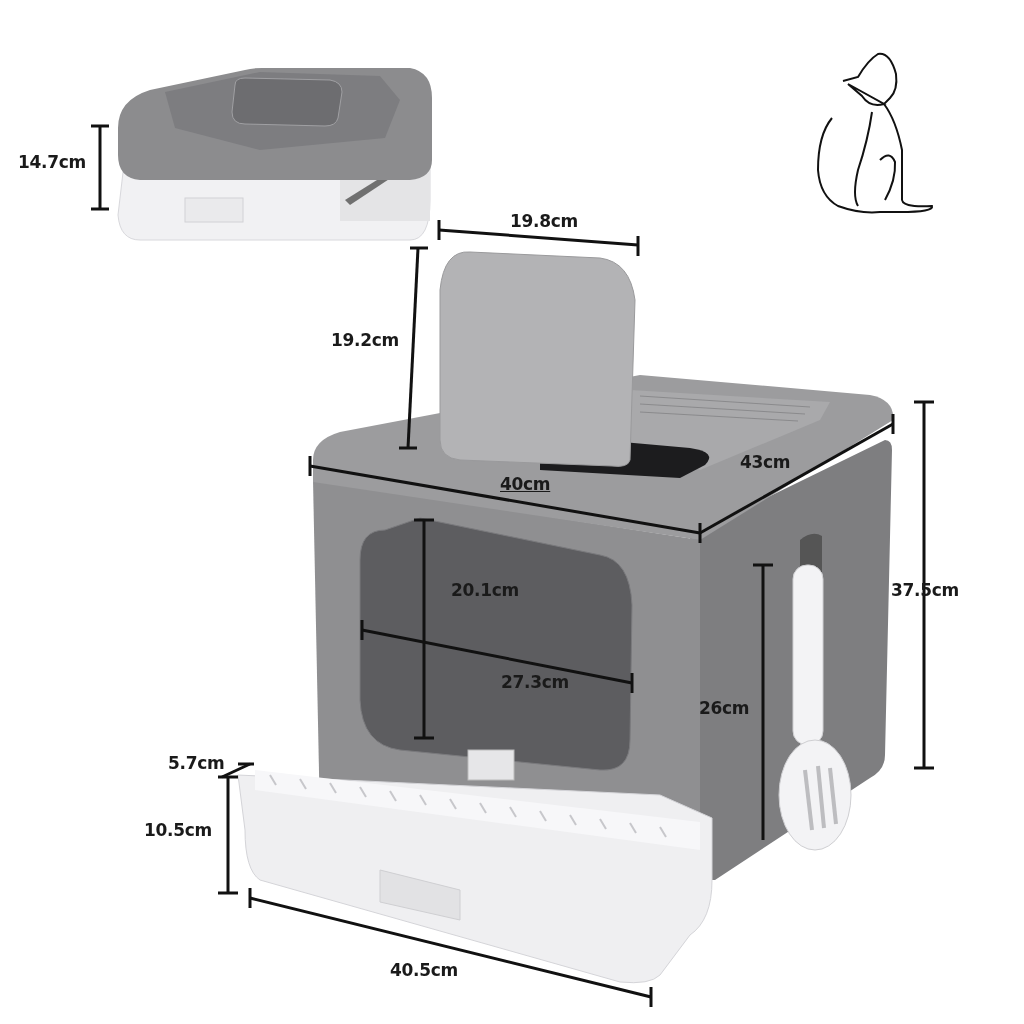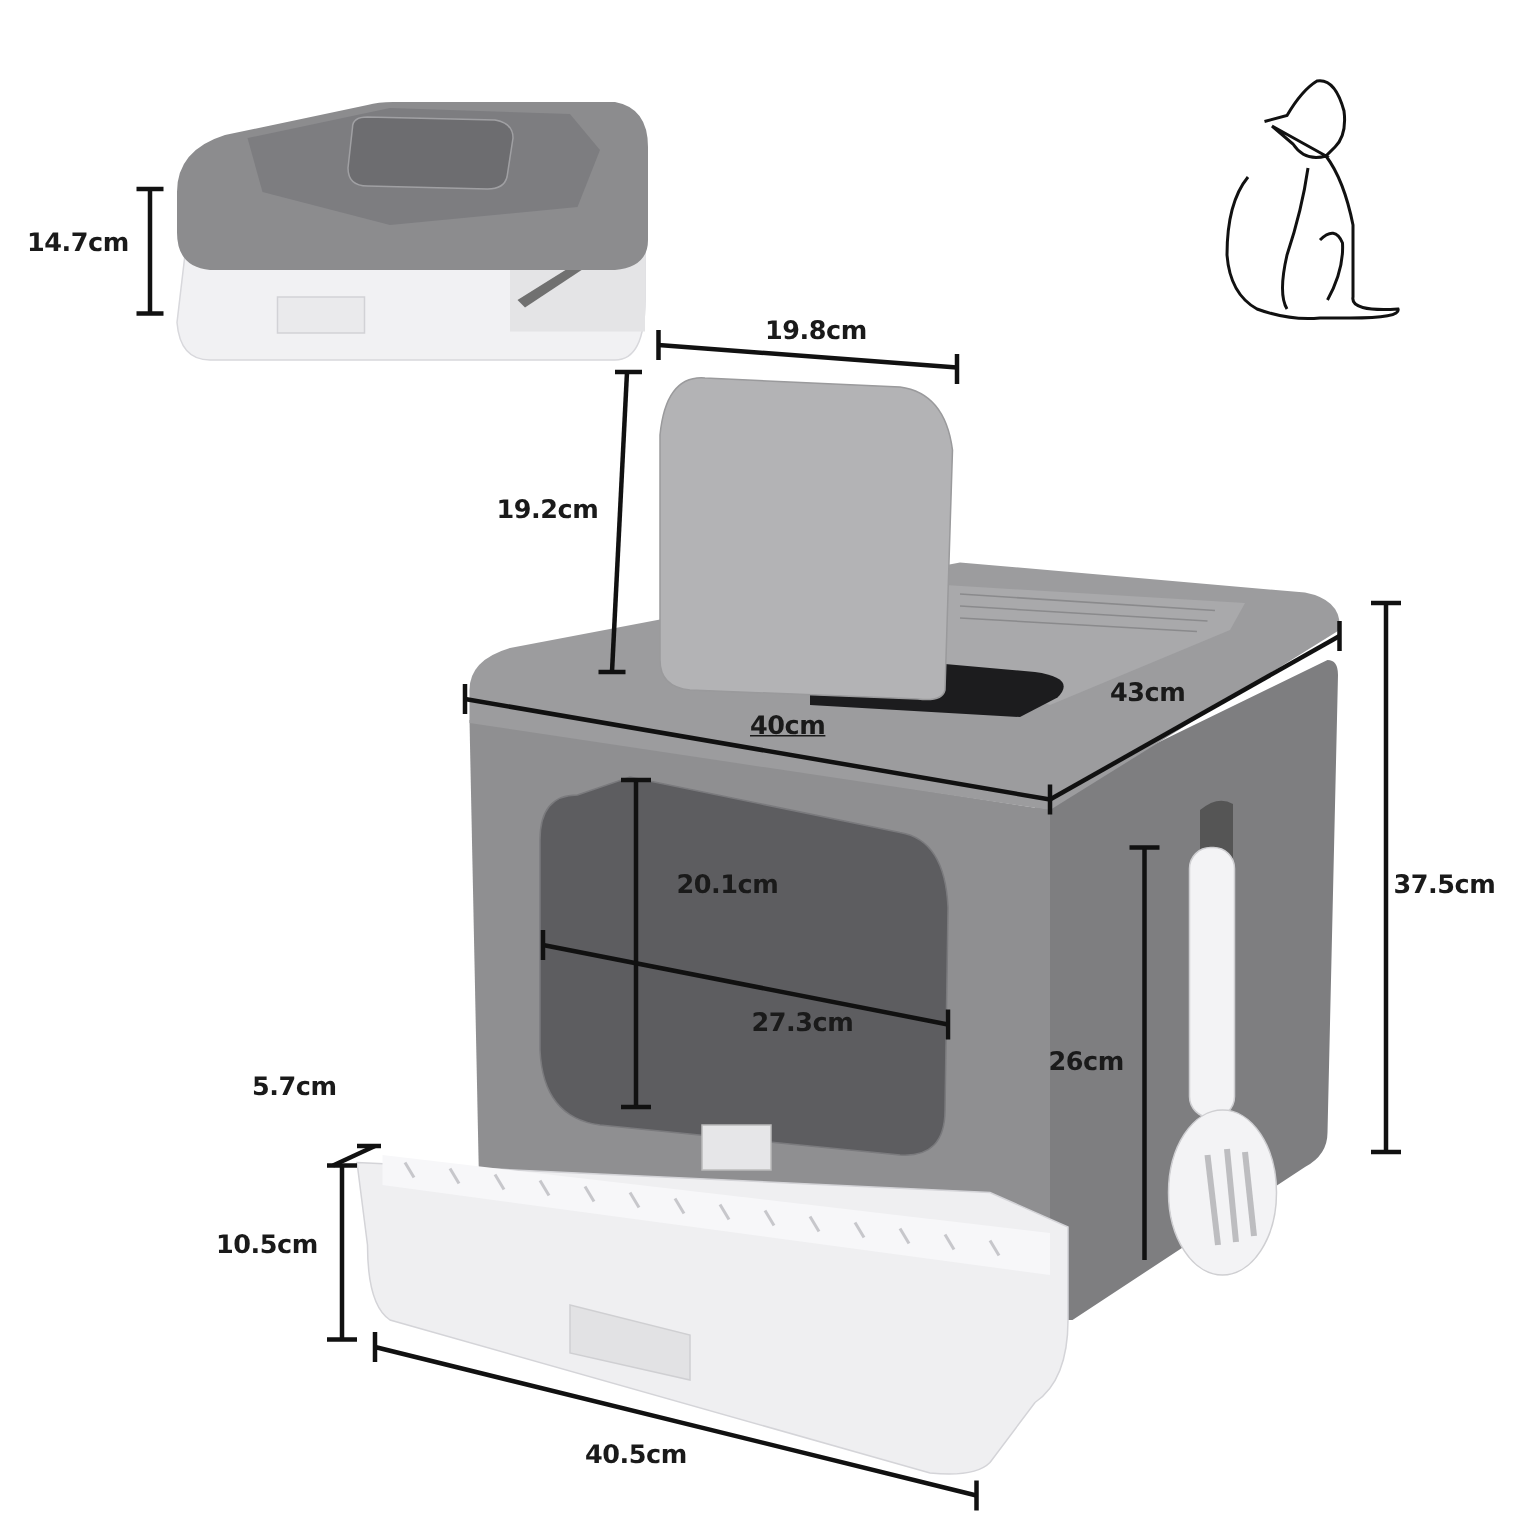--- a/index.html
+++ b/index.html
@@ -140,21 +140,21 @@
     <line x1="250" y1="888" x2="250" y2="908"></line>
     <line x1="651" y1="987" x2="651" y2="1007"></line>
   </g>
 </svg>
 
 <div class="label" style="left:18px;top:152px;">14.7cm</div>
 <div class="label" style="left:510px;top:211px;">19.8cm</div>
 <div class="label" style="left:331px;top:330px;text-align:center;">19.2cm</div>
 <div class="label" style="left:500px;top:474px;text-decoration:underline;">40cm</div>
 <div class="label" style="left:740px;top:452px;">43cm</div>
-<div class="label" style="left:929px;top:580px;">37.5cm</div>
+<div class="label" style="left:891px;top:580px;">37.5cm</div>
 <div class="label" style="left:428px;top:580px;margin-left:23px;">20.1cm</div>
 <div class="label" style="left:501px;top:672px;">27.3cm</div>
 <div class="label" style="left:699px;top:698px;text-align:center;">26cm</div>
-<div class="label" style="left:168px;top:715px;">5.7cm</div>
+<div class="label" style="left:168px;top:753px;">5.7cm</div>
 <div class="label" style="left:144px;top:820px;">10.5cm</div>
 <div class="label" style="left:390px;top:960px;">40.5cm</div>
 
 </div>
 
 </body></html>

